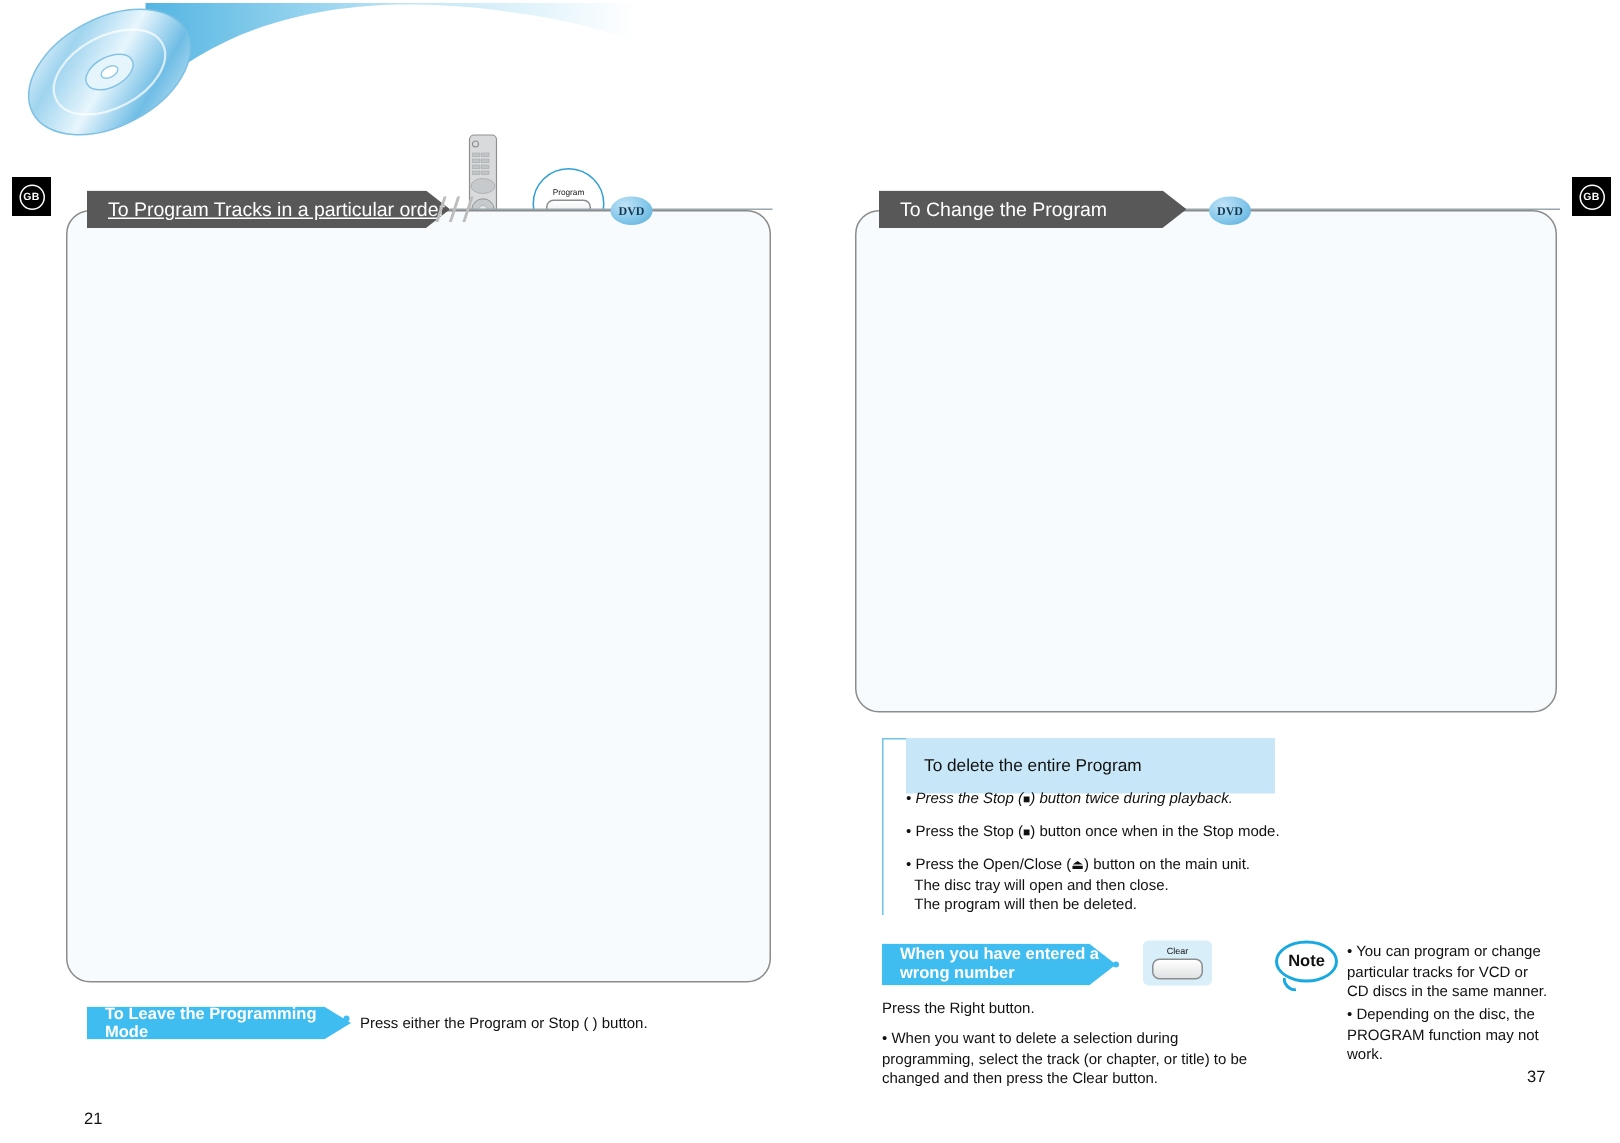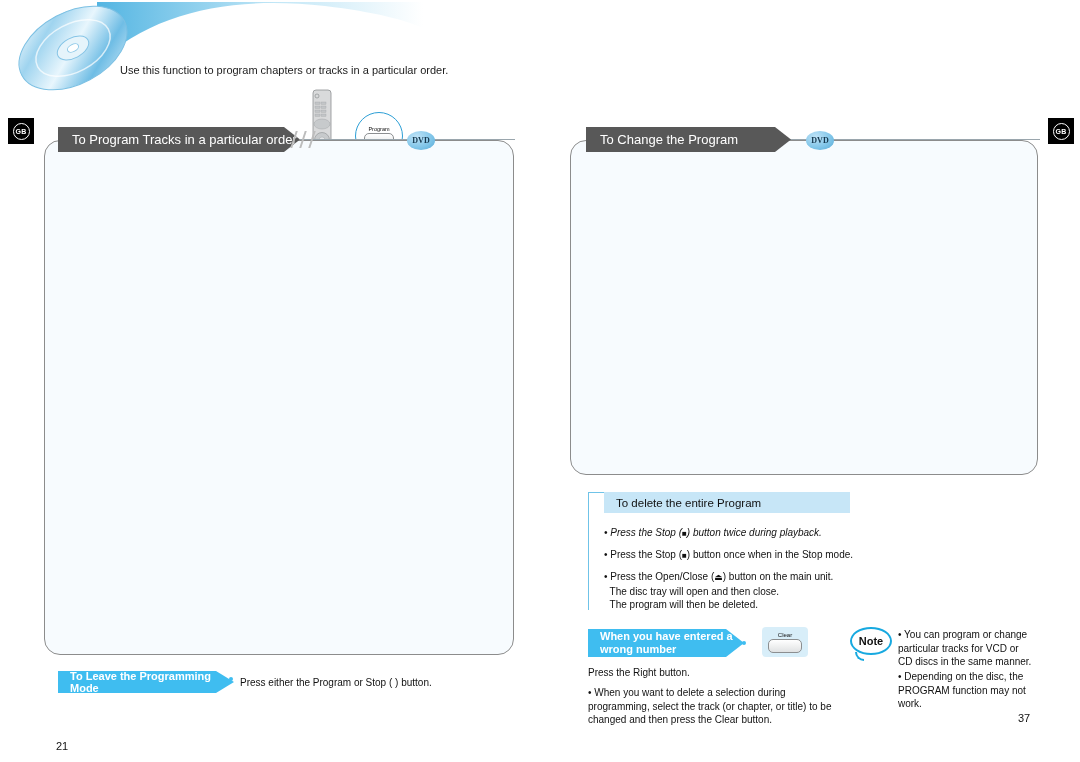--- a/index.html
+++ b/index.html
@@ -221,34 +221,33 @@
       </linearGradient>
     </defs>
     <g transform="rotate(-28 65 44)">
       <ellipse cx="65" cy="44" rx="58" ry="36" fill="url(#dg)" stroke="#7cc0e3" stroke-width="1"></ellipse>
       <ellipse cx="65" cy="44" rx="40" ry="24" fill="none" stroke="#ffffff" stroke-width="1.5" opacity="0.7"></ellipse>
       <ellipse cx="65" cy="44" rx="17" ry="10" fill="#e6f4fb" stroke="#85c4e6" stroke-width="1"></ellipse>
       <ellipse cx="65" cy="44" rx="6" ry="3.5" fill="#ffffff" stroke="#8fc9e8" stroke-width="1"></ellipse>
     </g>
   </svg>
 
-  <div class="page-subtitle">Use this function to program chapters or tracks in a particular order.</div>
 </div>
 
 <div class="gb-badge" id="gb-left">
   <span class="ring">GB</span>
 </div>
 <div class="gb-badge" id="gb-right">
   <span class="ring">GB</span>
 </div>
 
 <div class="panel" style="left:44px; top:140px; width:470px; height:515px;"></div>
 
 <div class="hdr-line" style="left:300px; top:139px; width:215px;"></div>
-<div class="sec-tab" style="left:58px; top:127px; width:242px;">
+<div class="sec-tab" style="left:58px; top:127px; width:242px;text-decoration:underline;">
   <span>To Program Tracks in a particular order</span>
 </div>
 <div class="sec-chevrons" style="left:288px; top:127px;">
   <i></i>
     <i></i>
     <i></i>
 </div>
 
 <svg class="remote" style="left:307px; top:88px; width:30px; height:120px;" viewBox="0 0 30 120">
   <rect x="6" y="2" width="18" height="116" rx="3" fill="#d9dadb" stroke="#8d9092" stroke-width="0.8"></rect>
@@ -777,21 +776,21 @@
 
 <div class="step-num" style="left:795px; top:303px;">5</div>
 <div class="step-box" style="left:738px; top:328px; width:144px; height:56px;">
   <span>Repeat steps 1-4 above to change the program.</span>
 </div>
 
 <div class="note-line" style="left:590px; top:392px; width:150px; white-space:pre-line;">• The cursor moves to the
   number below.</div>
 
 <div class="left-rule" style="left:588px; top:492px; width:16px; height:118px;"></div>
-<div class="subhead-bar" style="left:604px; top:492px; width:246px; height:21px;">
+<div class="subhead-bar" style="left:604px; top:492px; width:246px; height:37px;">
   <span>To delete the entire Program</span>
 </div>
 <div class="bullet-text" style="left:604px; top:526px; width:320px;font-style:italic;">
   <span>• Press the Stop  (<span style="font-size:8px;">■</span>) button twice during playback.</span>
 </div>
 <div class="bullet-text" style="left:604px; top:548px; width:320px;">
   <span>• Press the Stop  (<span style="font-size:8px;">■</span>) button once when in the Stop mode.</span>
 </div>
 <div class="bullet-text" style="left:604px; top:570px; width:330px;">
   <span>• Press the Open/Close  (<span style="font-size:9px;">⏏</span>) button on the main unit.<br>&nbsp;&nbsp;The disc tray will open and then close.<br>&nbsp;&nbsp;The program will then be deleted.</span>

